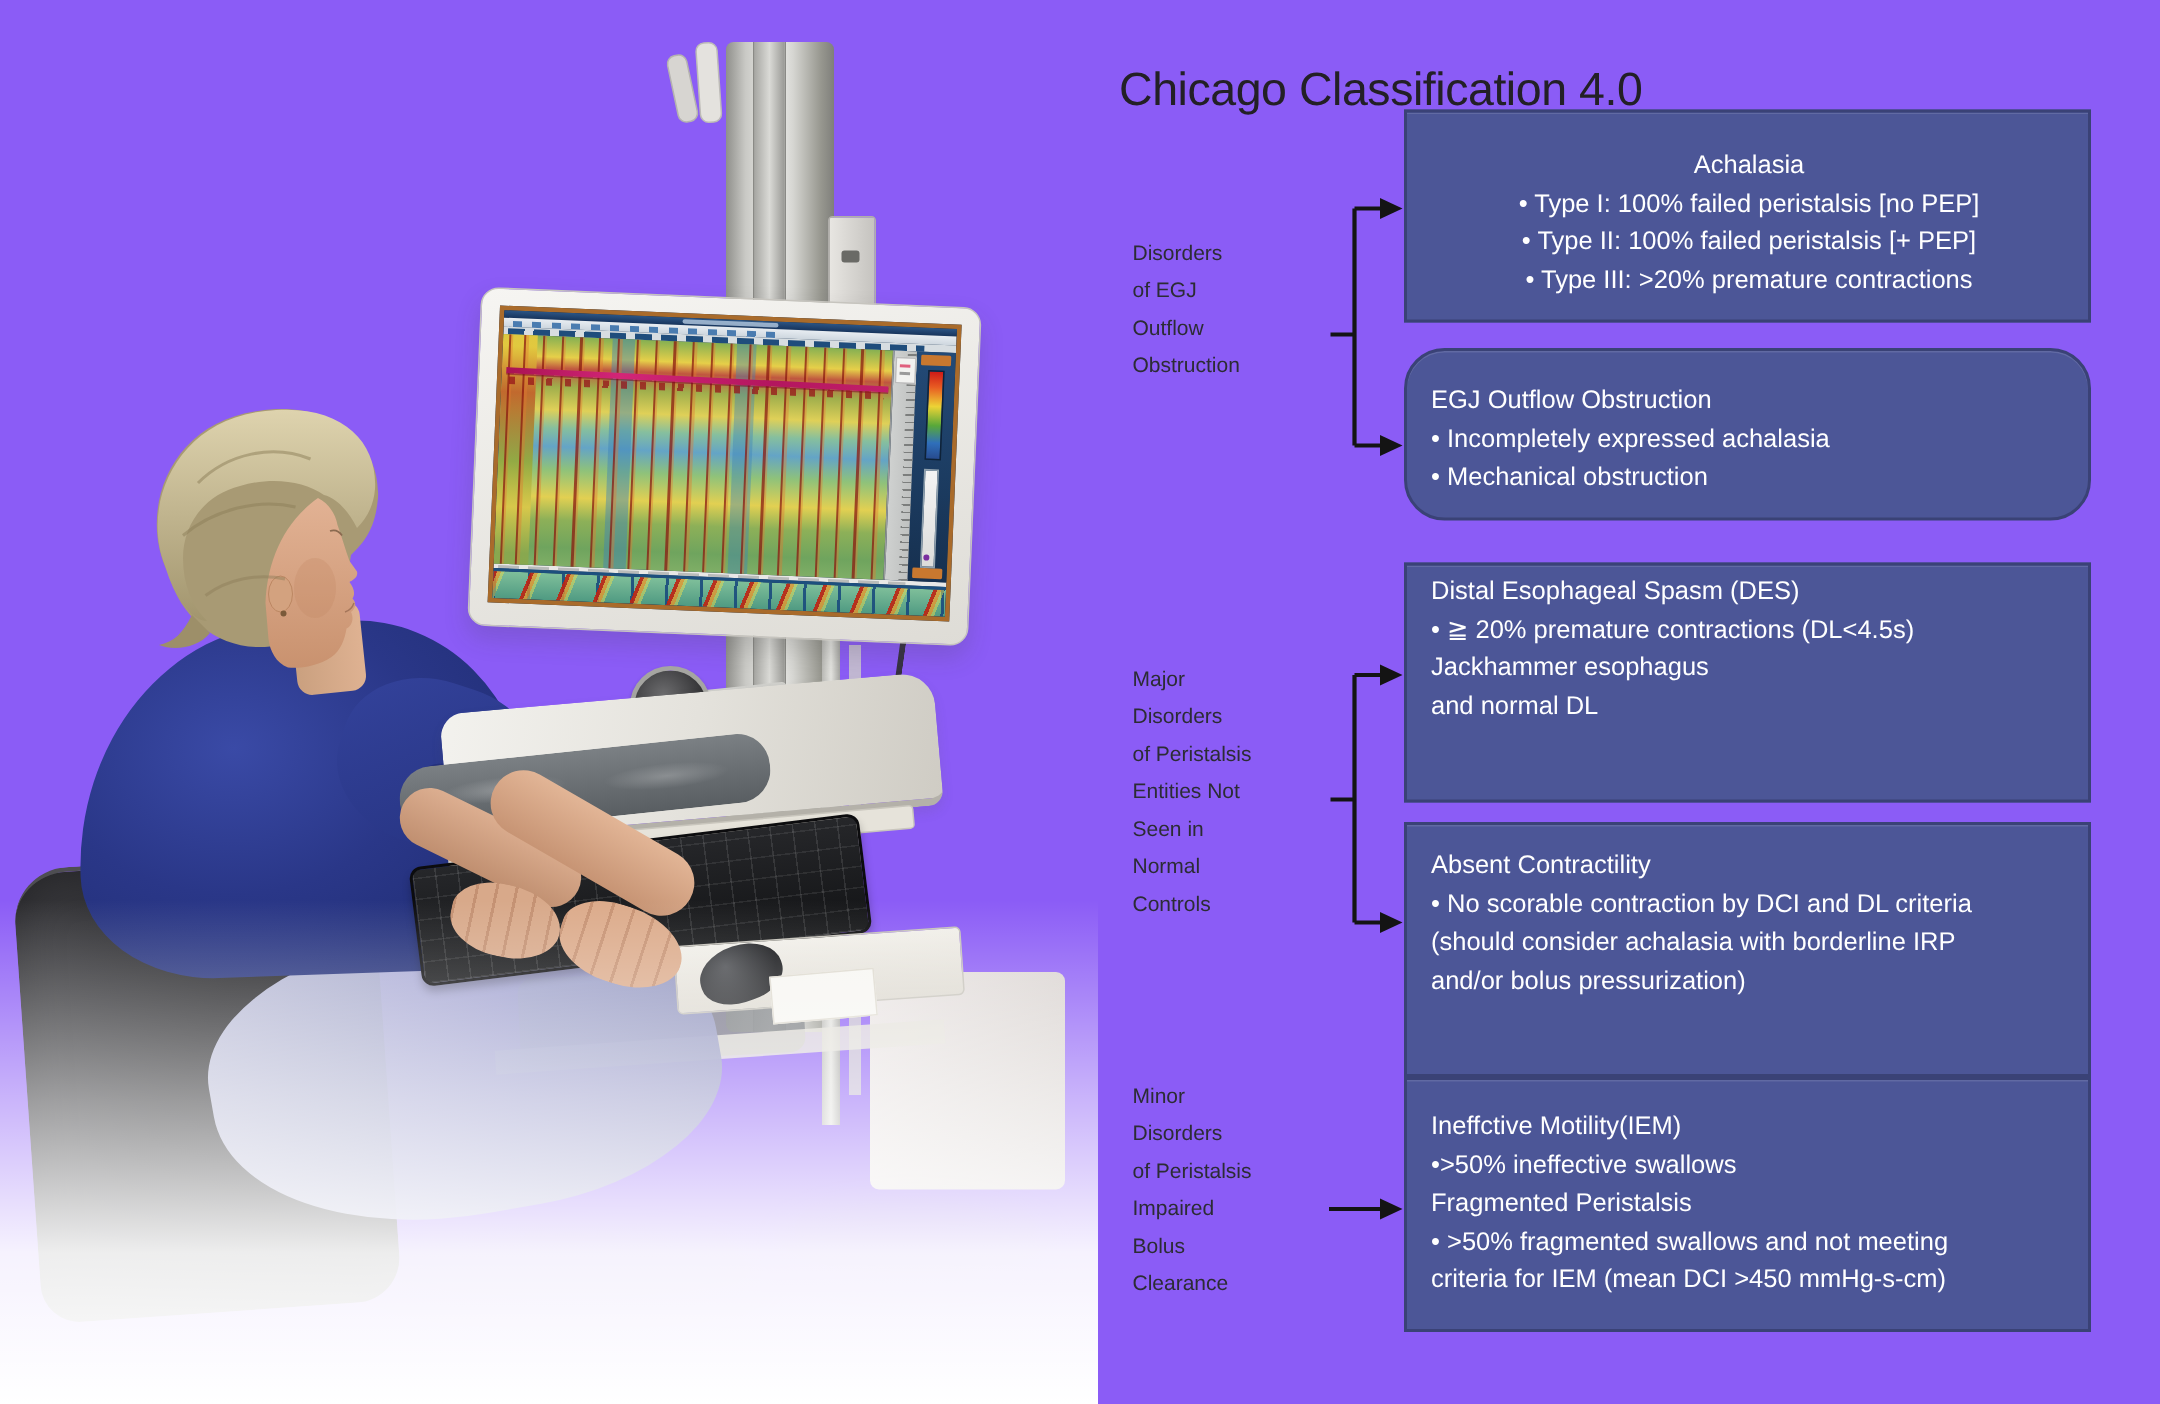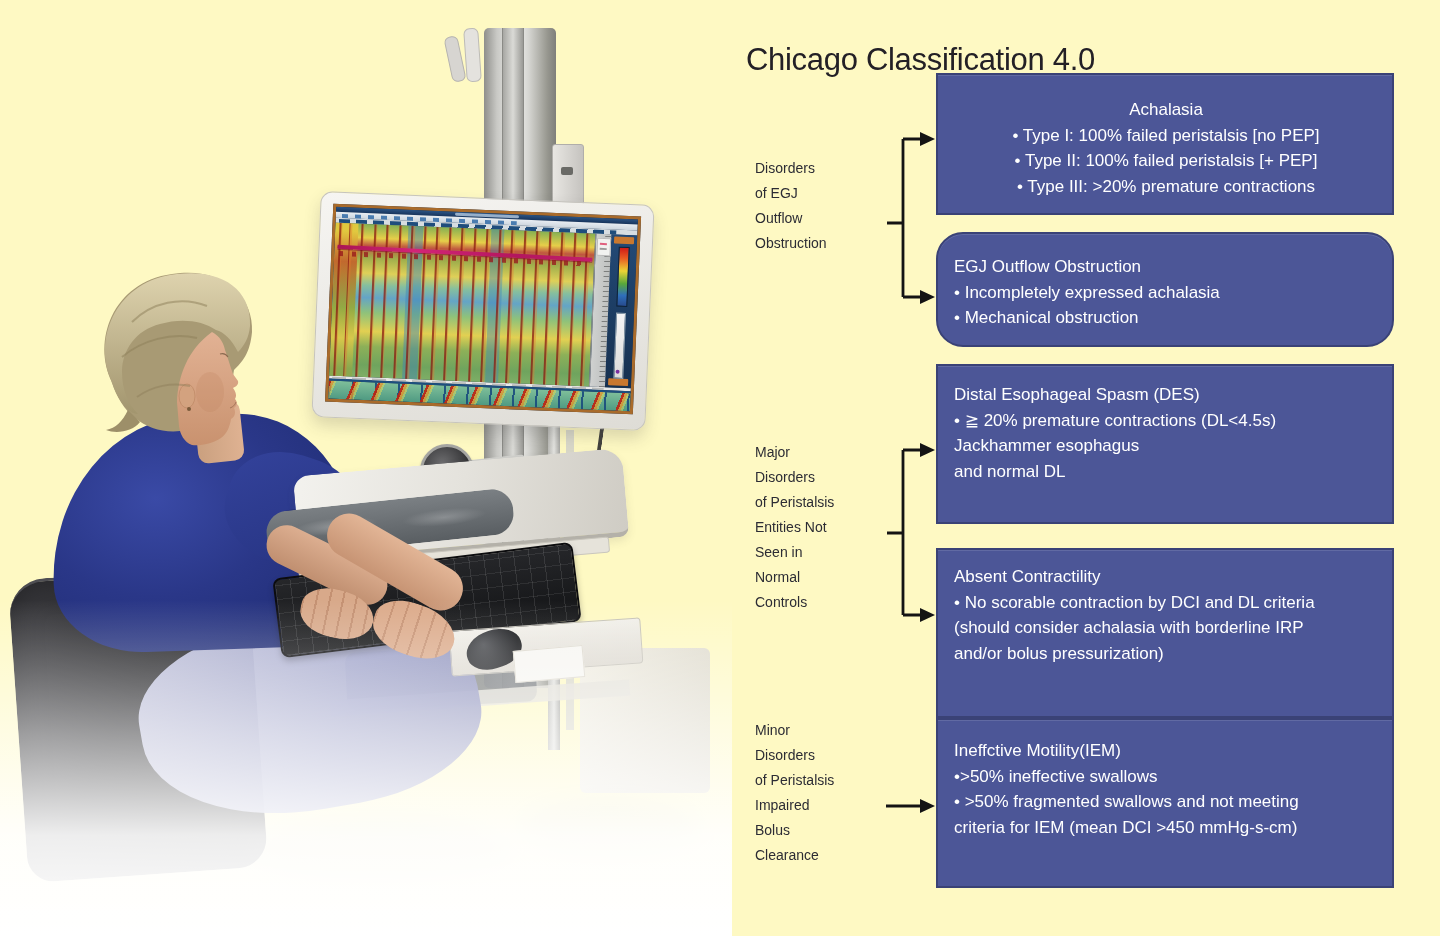--- a/index.html
+++ b/index.html
@@ -1,29 +1,29 @@
 <!DOCTYPE html>
 <html><head>
 <meta charset="utf-8">
 <style>
   html,body{margin:0;padding:0;background:#fff;}
-  .page{position:relative;width:1440px;height:936px;background:#fef9c3;overflow:hidden;
+  .page{position:relative;width:1440px;height:936px;background:#8b5cf6;overflow:hidden;
         font-family:"Liberation Sans","DejaVu Sans",sans-serif;}
   
   .page-title{position:absolute;left:746px;top:20px;font-size:31px;line-height:38px;
 n              font-weight:500;color:#232026;letter-spacing:-.3px;}
   .page-title{font-weight:500;}
   .cbox{position:absolute;left:936px;width:458px;box-sizing:border-box;
         background:#4C5697;border:2px solid #3A4276;color:#fff;
         padding:20px 14px 0 16px;font-size:17px;line-height:25.5px;
         box-shadow:inset 0 1px 0 rgba(255,255,255,.12);}
   .cbox .bh{margin:0;}
   .box1{top:73px;height:142px;padding-top:22px;text-align:center;}
   .box2{top:232px;height:115px;border-radius:27px;}
-  .box3{top:364px;height:160px;padding-top:16px;}
+  .box3{top:375px;height:160px;padding-top:4px;}
   .box4{top:548px;height:170px;padding-top:14px;}
   .box5{top:718px;height:170px;padding-top:18px;}
   .glabel{position:absolute;left:755px;font-size:14px;line-height:25px;font-weight:500;
           color:#2C2C34;}
   .glabel1{top:156px;} .glabel2{top:440px;} .glabel3{top:718px;}
   .arrows{position:absolute;left:0;top:0;pointer-events:none;}
   
   .photo{position:absolute;left:0;top:0;width:732px;height:936px;overflow:hidden;}
   .photo *{position:absolute;}
   .chair{left:18px;top:572px;width:240px;height:300px;transform:rotate(-4deg);
@@ -347,17 +347,18 @@
   <div class="cbox box4">
     <div class="bh">Absent Contractility</div>
     <div>• No scorable contraction by DCI and DL criteria</div>
     <div>(should consider achalasia with borderline IRP</div>
     <div>and/or bolus pressurization)</div>
   </div>
 
   <div class="cbox box5">
     <div class="bh">Ineffctive Motility(IEM)</div>
     <div>•&gt;50% ineffective swallows</div>
+    <div>Fragmented Peristalsis</div>
     <div>• &gt;50% fragmented swallows and not meeting</div>
     <div>criteria for IEM (mean DCI &gt;450 mmHg-s-cm)</div>
   </div>
 
 </div>
 
 </body></html>

